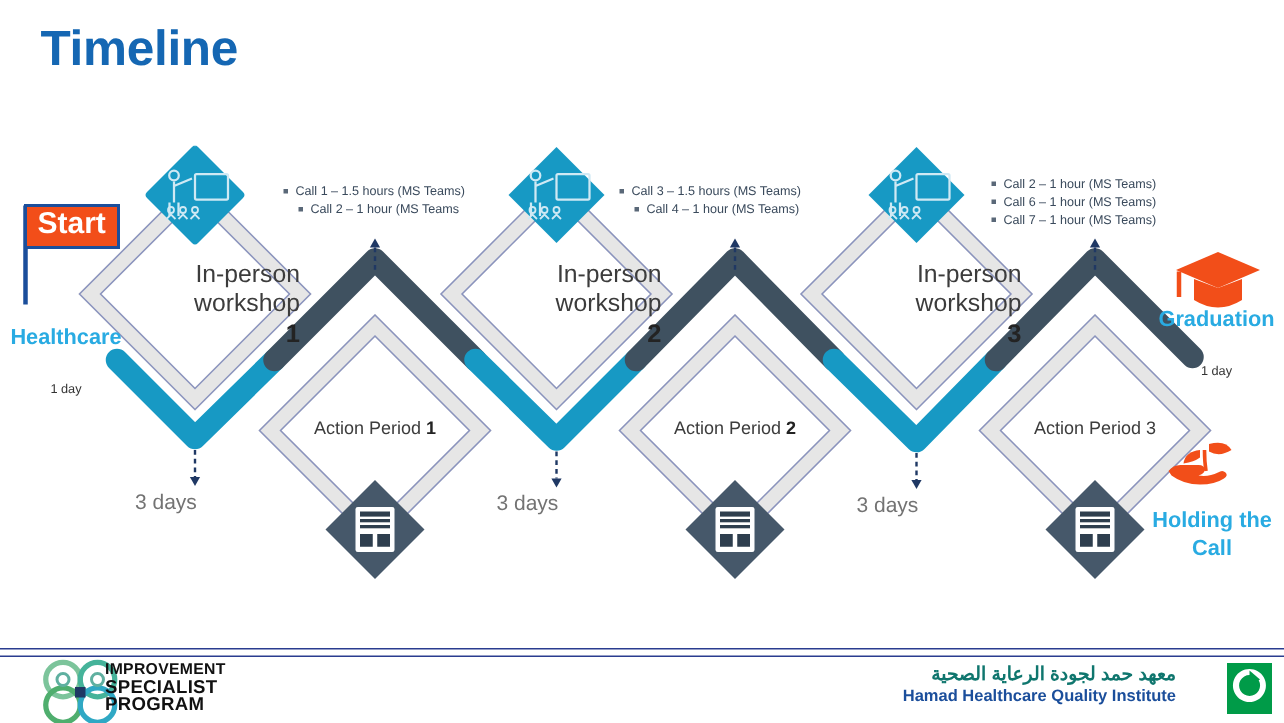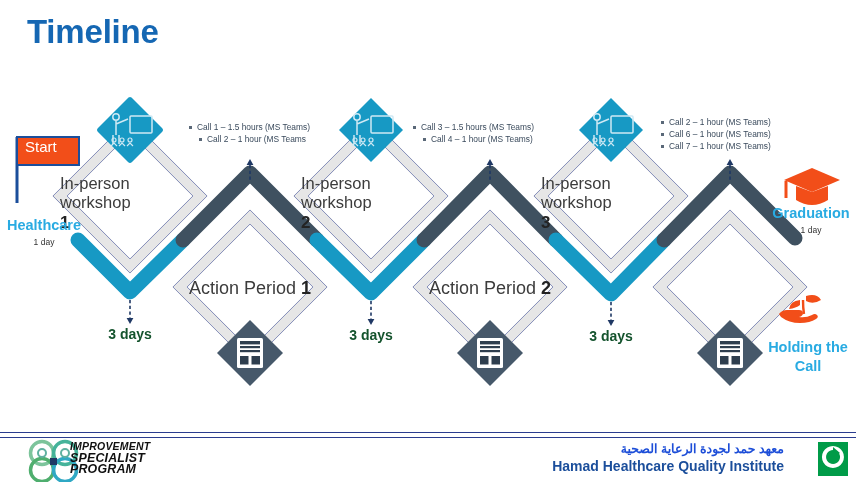--- a/index.html
+++ b/index.html
@@ -21,30 +21,30 @@
 
   
   .layer{position:absolute;left:0;top:0;width:856px;height:482px;}
   #path-layer{z-index:1;}
   #diamond-layer{z-index:2;}
   #icon-layer{z-index:4;}
 
   
   .ws-label{
     position:absolute;z-index:5;
-    text-align:left;width:140px;
+    text-align:right;width:140px;
     font-size:16.5px;color:#3C3C3C;line-height:19px;
     pointer-events:none;
   }
   .ws-num{display:block;font-weight:bold;font-size:17px;color:#232323;margin-top:1px;}
 
   .ap-label{
     position:absolute;z-index:5;
     text-align:center;width:170px;
-    font-size:18px;color:#3C3C3C;
+    font-size:12px;color:#3C3C3C;
   }
   .ap-label b{font-weight:bold;color:#232323;}
 
   
   .calls{
     position:absolute;z-index:6;
     font-size:8.4px;color:#3A4A5C;line-height:12.2px;
     white-space:nowrap;
   }
   .calls div{position:relative;padding-left:9px;}
@@ -54,57 +54,56 @@
   }
   .calls div.ind{padding-left:19px;}
   .calls div.ind:before{left:11px;}
 
   
   .side-label{
     position:absolute;z-index:6;text-align:center;
     color:#29ABE2;font-size:14.5px;font-weight:bold;line-height:16px;
   }
   .side-sub{
-    display:block;color:#333;font-size:8.5px;font-weight:normal;margin-top:1px;
+    display:block;color:#333;font-size:8.5px;font-weight:normal;margin-top:18px;
   }
   .days{
-    position:absolute;z-index:6;text-align:center;
-    color:#14532d;font-size:14px;font-weight:bold;width:80px;
+    position:absolute;z-index:6;
+    color:#737373;font-size:14px;font-weight:normal;width:80px;
   }
 
   
   #start-flag{position:absolute;left:12px;top:135px;z-index:7;}
   #start-text{
     position:absolute;left:25px;top:138px;z-index:8;
-    color:#ffffff;font-weight:normal;font-size:15px;
+    color:#ffffff;font-weight:bold;font-size:20px;
   }
 
   
   #footer-rule{
     position:absolute;left:0;top:432px;width:856px;height:4px;z-index:3;
     border-top:1.4px solid #2a3c8f;border-bottom:1.4px solid #2a3c8f;
   }
   #footer{position:absolute;left:0;top:436px;width:856px;height:46px;z-index:4;}
   .isp-text{
     position:absolute;left:70px;top:441px;z-index:6;
     font-size:10.5px;font-weight:bold;color:#111;line-height:11.6px;
     letter-spacing:0.2px;
-    font-style:italic;
   }
   .isp-text span{display:block;}
   .isp-text .l2{font-size:12.4px;}
   .isp-text .l3{font-size:12.4px;}
   .hh-ar{
     position:absolute;right:72px;top:441px;z-index:6;
-    font-size:12.5px;font-weight:bold;color:#1d4ed8;text-align:right;
+    font-size:12.5px;font-weight:bold;color:#0f766e;text-align:right;
     direction:rtl;
   }
   .hh-en{
     position:absolute;right:72px;top:458px;z-index:6;
-    font-size:14px;font-weight:bold;color:#1B4E9B;text-align:right;padding-left:44px;
+    font-size:11px;font-weight:bold;color:#1B4E9B;text-align:right;padding-left:44px;
   }
 </style>
 </head>
 <body>
 
 <div id="stage">
 
   <div id="title">Timeline</div>
 
   <svg class="layer" id="path-layer" viewBox="0 0 856 482">
@@ -299,20 +298,24 @@
   </div>
 
   <div class="ap-label" style="left:165px;top:278px;">
     <span>Action Period</span>
     <b>1</b>
   </div>
   <div class="ap-label" style="left:405px;top:278px;">
     <span>Action Period</span>
     <b>2</b>
   </div>
+  <div class="ap-label" style="left:645px;top:278px;">
+    <span>Action Period</span>
+    <span style="color:#3C3C3C;">3</span>
+  </div>
 
   <div class="calls" style="left:188px;top:121px;">
     <div>Call 1 – 1.5 hours (MS Teams)</div>
     <div class="ind">Call 2 – 1 hour (MS Teams</div>
   </div>
   <div class="calls" style="left:412px;top:121px;">
     <div>Call 3 – 1.5 hours (MS Teams)</div>
     <div class="ind">Call 4 – 1 hour (MS Teams)</div>
   </div>
   <div class="calls" style="left:660px;top:116px;">

